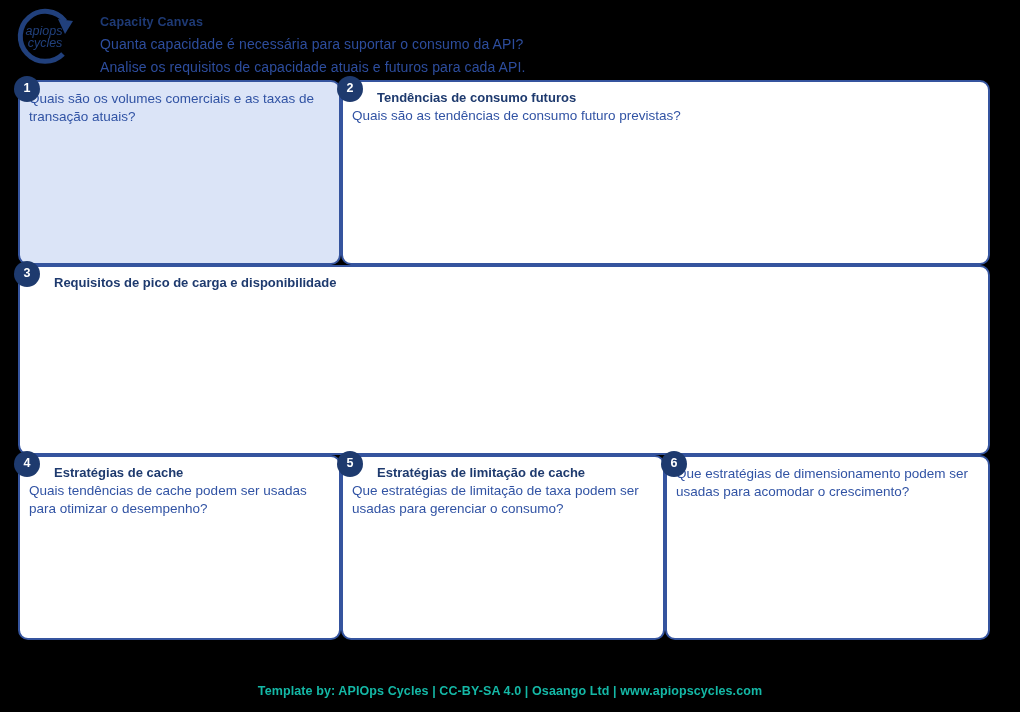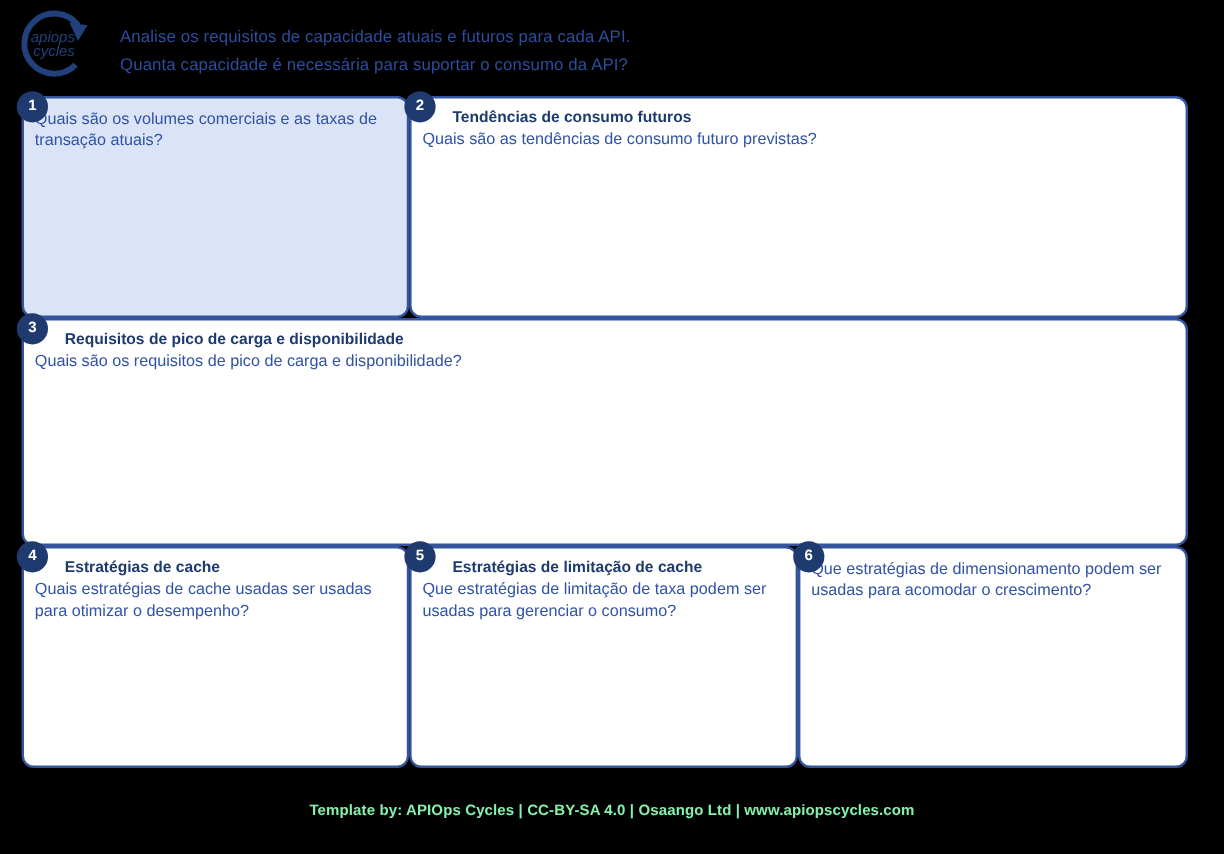--- a/index.html
+++ b/index.html
@@ -68,66 +68,66 @@
     margin: 1px 0 0 0;
     font-size: 13.5px;
     color: #3153a4;
     line-height: 18px;
     max-width: 312px;
   }
   .b2 .box-question, .b3 .box-question { max-width: 620px; }
 
   
   .footer {
-    position: absolute; left: 0; top: 668px; width: 1020px;
+    position: absolute; left: 0; top: 684px; width: 1020px;
     text-align: center;
     font-size: 12.5px; font-weight: bold;
-    color: #86efac;
+    color: #14b8a6;
     letter-spacing: 0.1px;
   }
 </style>
 </head>
 <body>
 
 <div class="header">
   <svg class="logo" viewBox="0 0 64 64" aria-hidden="true">
     <path d="M 50 49 A 25 25 0 1 1 52 16" fill="none" stroke="#21407c" stroke-width="5"></path>
     <path d="M 45 14 L 60 16 L 52 29 Z" fill="#21407c"></path>
     <text x="31" y="30" text-anchor="middle" font-size="12.5" font-style="italic" fill="#21407c" font-family="Liberation Sans, sans-serif">apiops</text>
     <text x="32" y="42" text-anchor="middle" font-size="12.5" font-style="italic" fill="#21407c" font-family="Liberation Sans, sans-serif">cycles</text>
   </svg>
   <div class="header-text">
+    <div class="header-title">Capacity Canvas</div>
+    <div class="header-sub">Quanta capacidade é necessária para suportar o consumo da API?</div>
     <div class="header-sub">Analise os requisitos de capacidade atuais e futuros para cada API.</div>
-    <div class="header-sub">Quanta capacidade é necessária para suportar o consumo da API?</div>
   </div>
 </div>
 
 <div class="canvas-grid">
 
   <div class="box highlight b1">
     <div class="badge">1</div>
     <div class="box-question">Quais são os volumes comerciais e as taxas de transação atuais?</div>
   </div>
 
   <div class="box b2">
     <div class="badge">2</div>
     <div class="box-title">Tendências de consumo futuros</div>
     <div class="box-question">Quais são as tendências de consumo futuro previstas?</div>
   </div>
 
   <div class="box b3">
     <div class="badge">3</div>
     <div class="box-title">Requisitos de pico de carga e disponibilidade</div>
-    <div class="box-question">Quais são os requisitos de pico de carga e disponibilidade?</div>
   </div>
 
   <div class="box b4">
     <div class="badge">4</div>
     <div class="box-title">Estratégias de cache</div>
-    <div class="box-question">Quais estratégias de cache usadas ser usadas para otimizar o desempenho?</div>
+    <div class="box-question">Quais tendências de cache podem ser usadas para otimizar o desempenho?</div>
   </div>
 
   <div class="box b5">
     <div class="badge">5</div>
     <div class="box-title">Estratégias de limitação de cache</div>
     <div class="box-question">Que estratégias de limitação de taxa podem ser usadas para gerenciar o consumo?</div>
   </div>
 
   <div class="box b6">
     <div class="badge">6</div>

